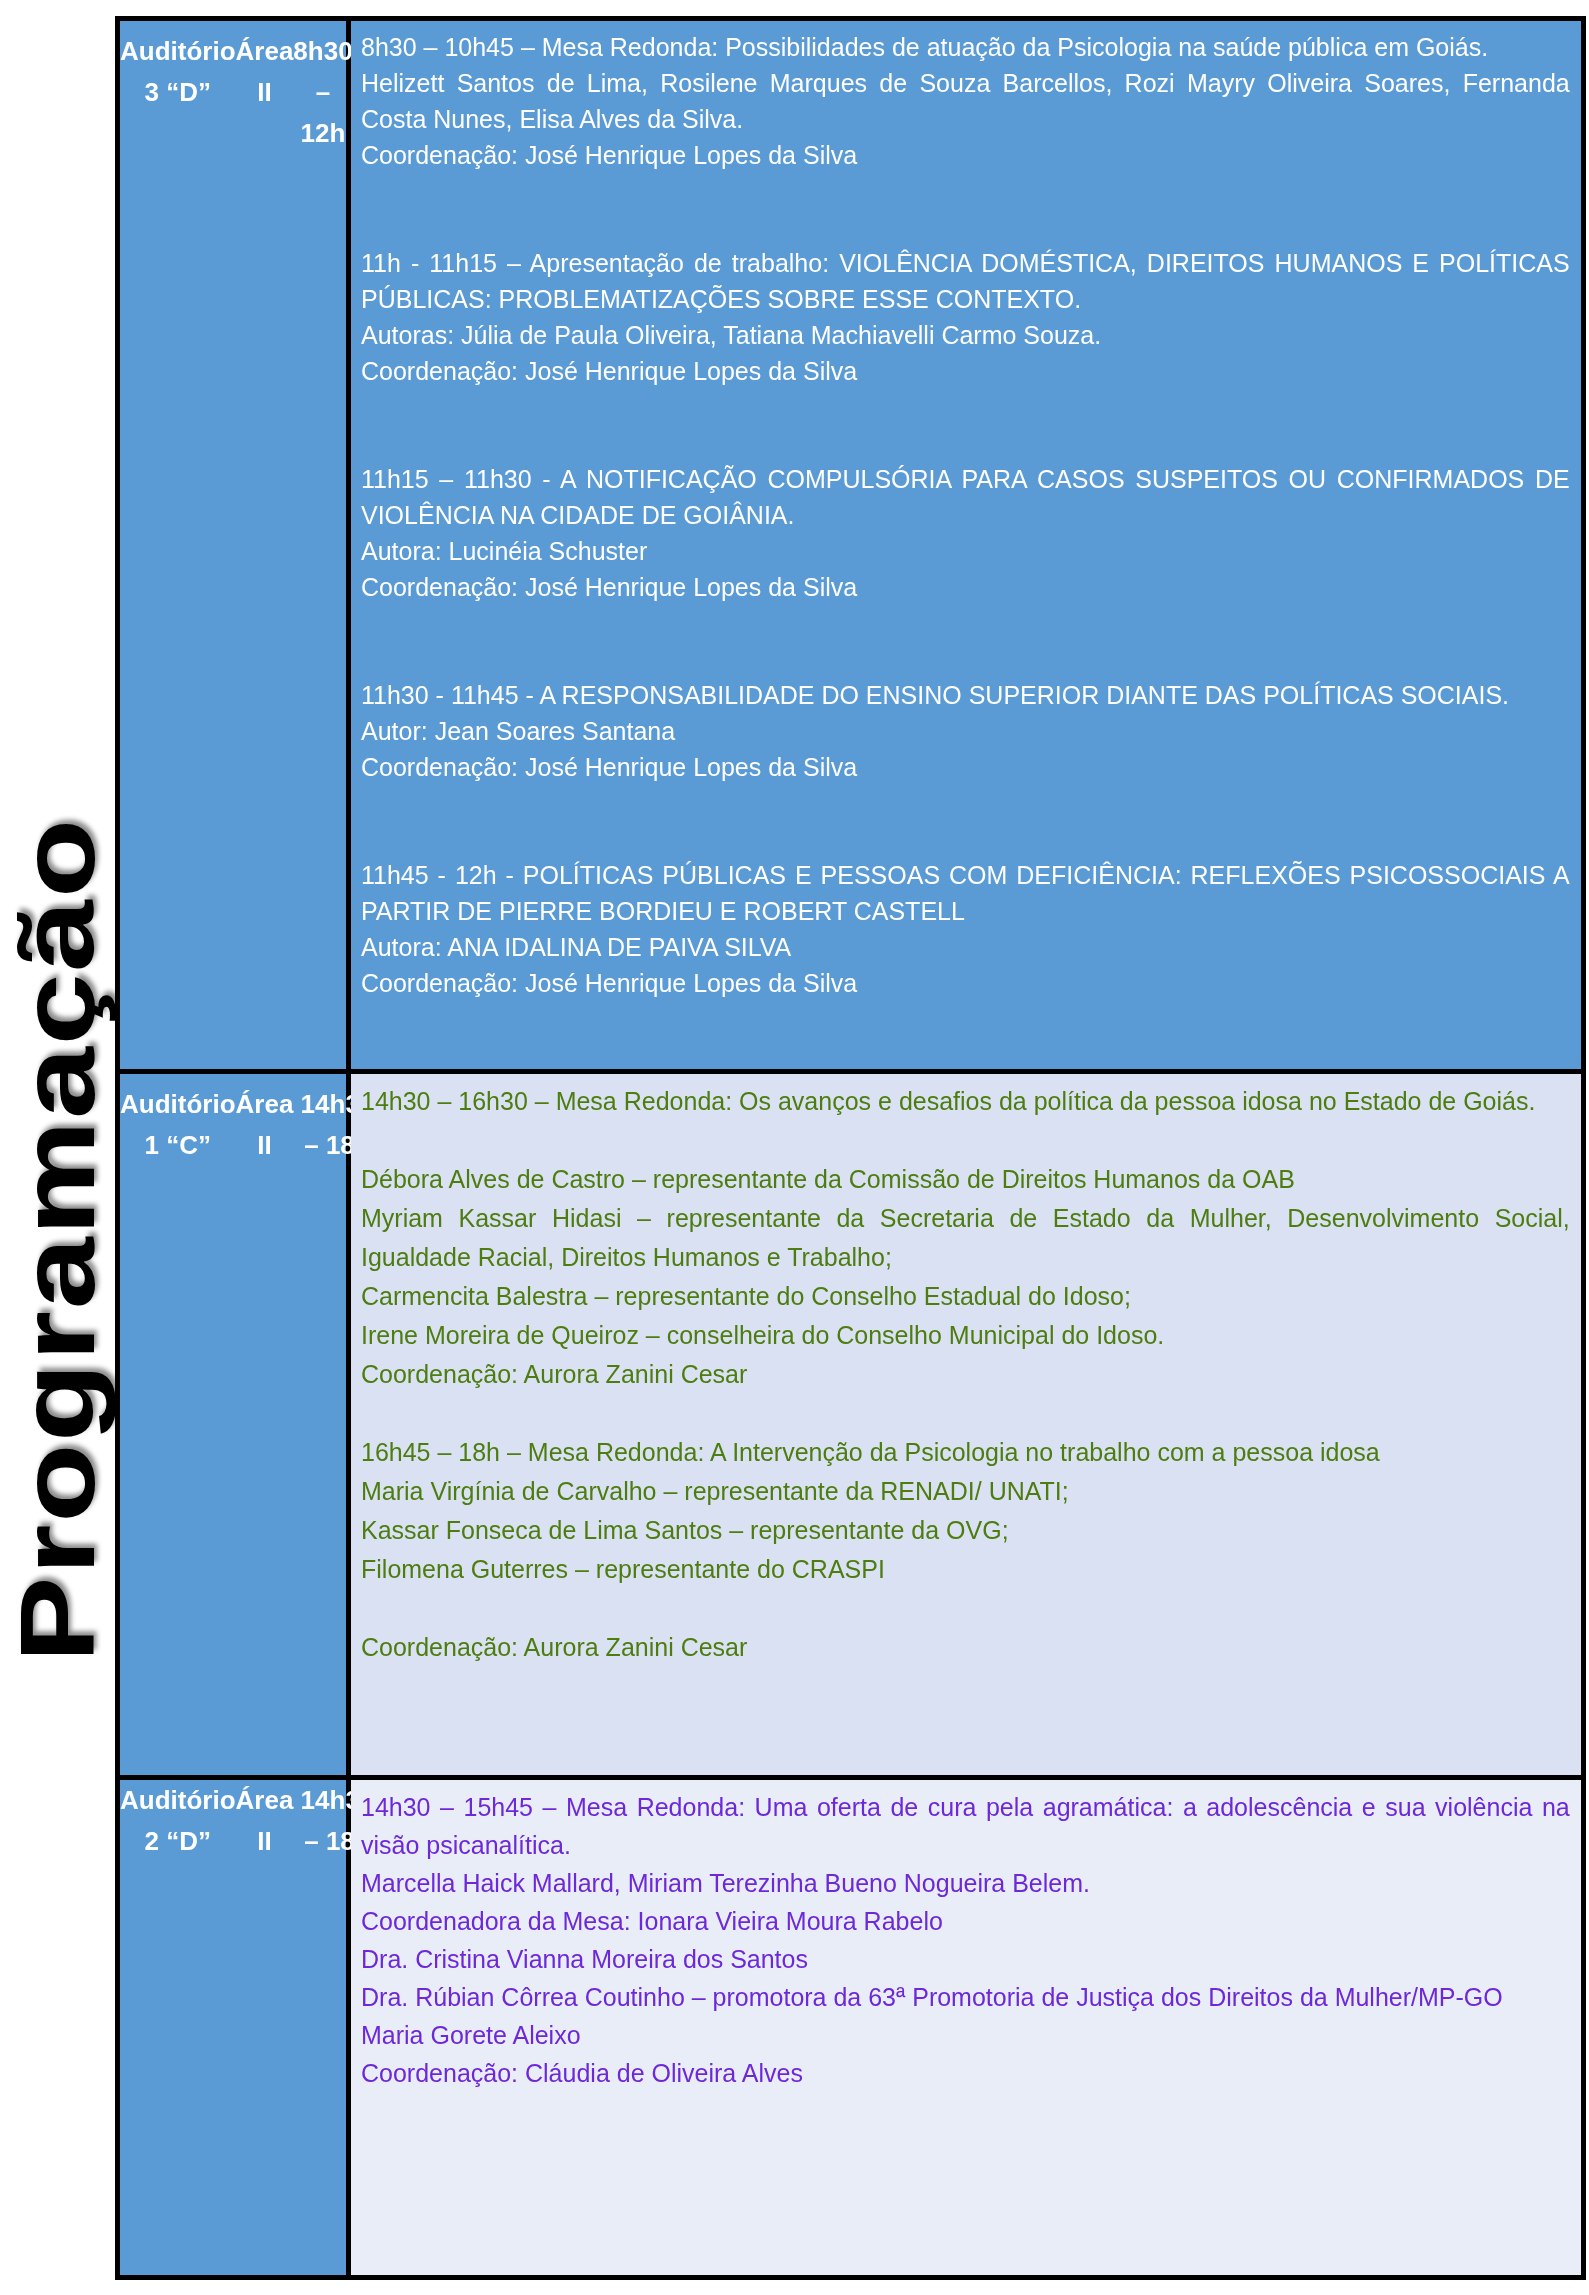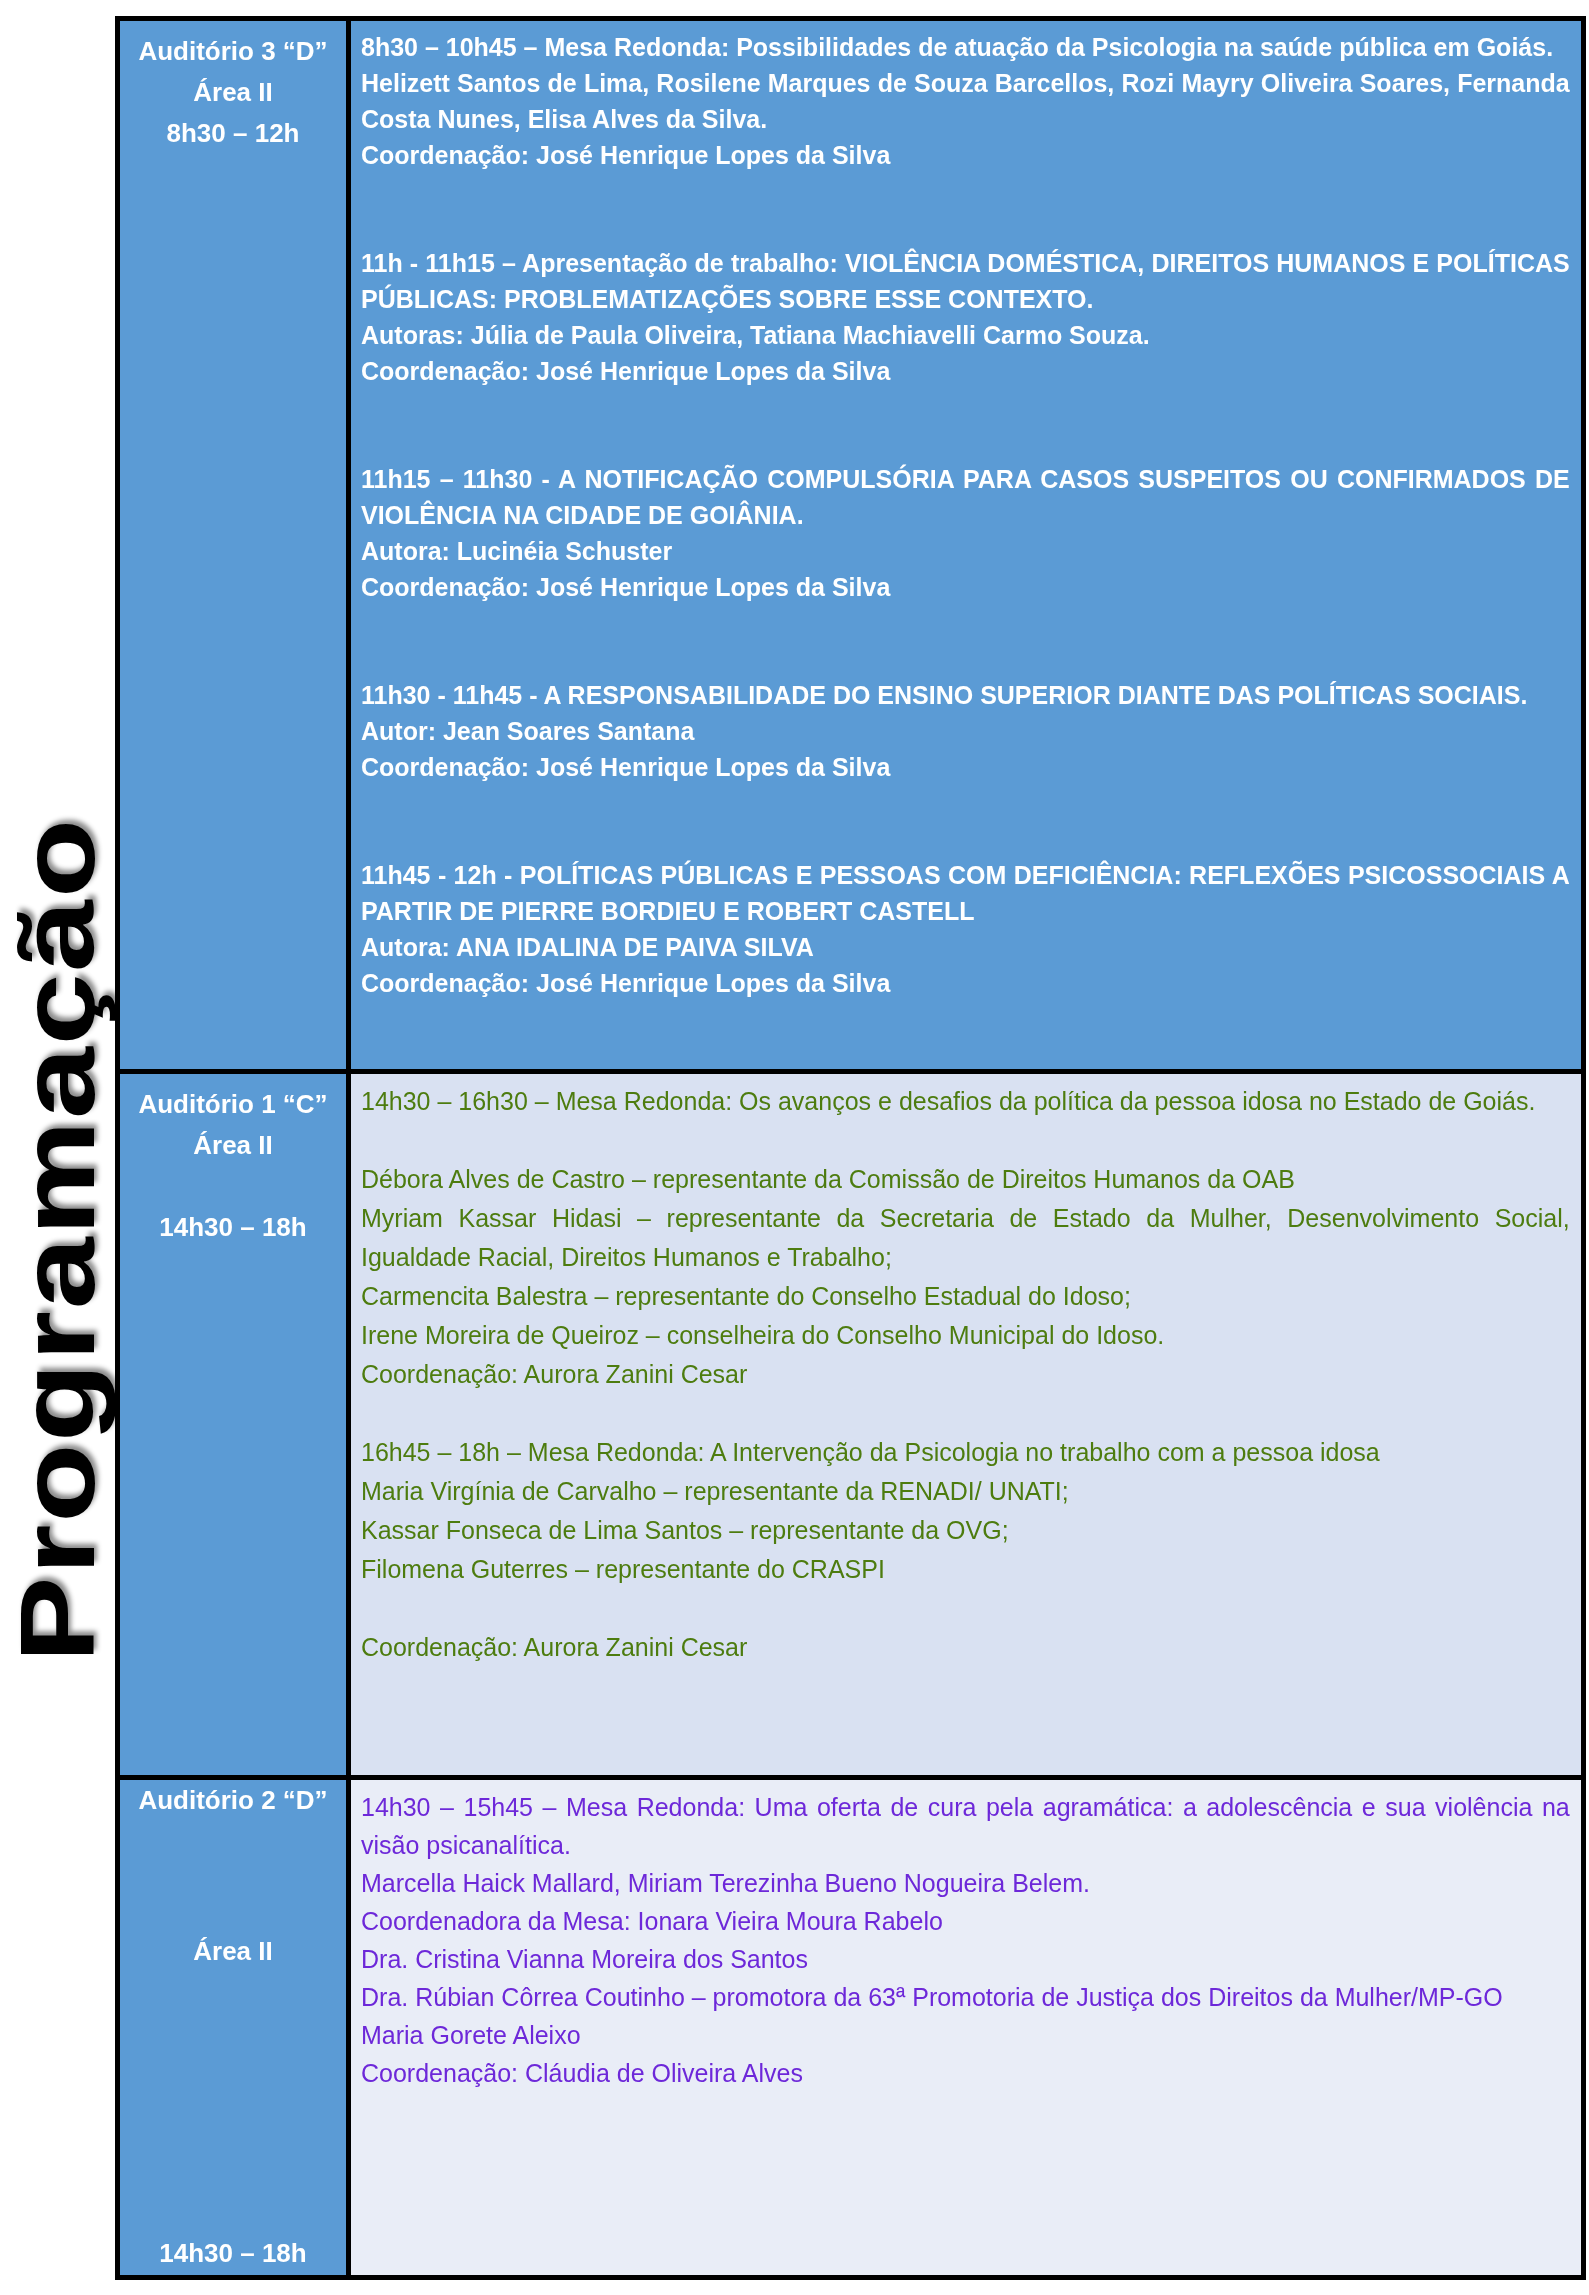--- a/index.html
+++ b/index.html
@@ -43,34 +43,34 @@
     width:231px;min-width:231px;
     box-sizing:border-box;
     border-right:5.7px solid #000;
     background:#5B9BD5;
     color:#ffffff;
     font-weight:bold;
     font-size:26px;
     line-height:41px;
     text-align:center;
     display:flex;
-    flex-direction:column;
+    flex-direction:row;
   }
   .room.v-top{padding-top:10px;}
   .room.v-mid{justify-content:space-between;}
   .content{
     flex:1;
     box-sizing:border-box;
     padding:8.5px 11.3px 0 10px;
     font-size:25px;
   }
   .row--blue .content{
     background:#5B9BD5;
     color:#ffffff;
-    font-weight:bold;
+    font-weight:normal;
     line-height:36px;
   }
   .row--light2 .content{
     background:#D9E1F2;
     color:#4d7c0f;
     line-height:39px;
   }
   .row--light3 .content{
     background:#E9EDF7;
     color:#6d28d9;

